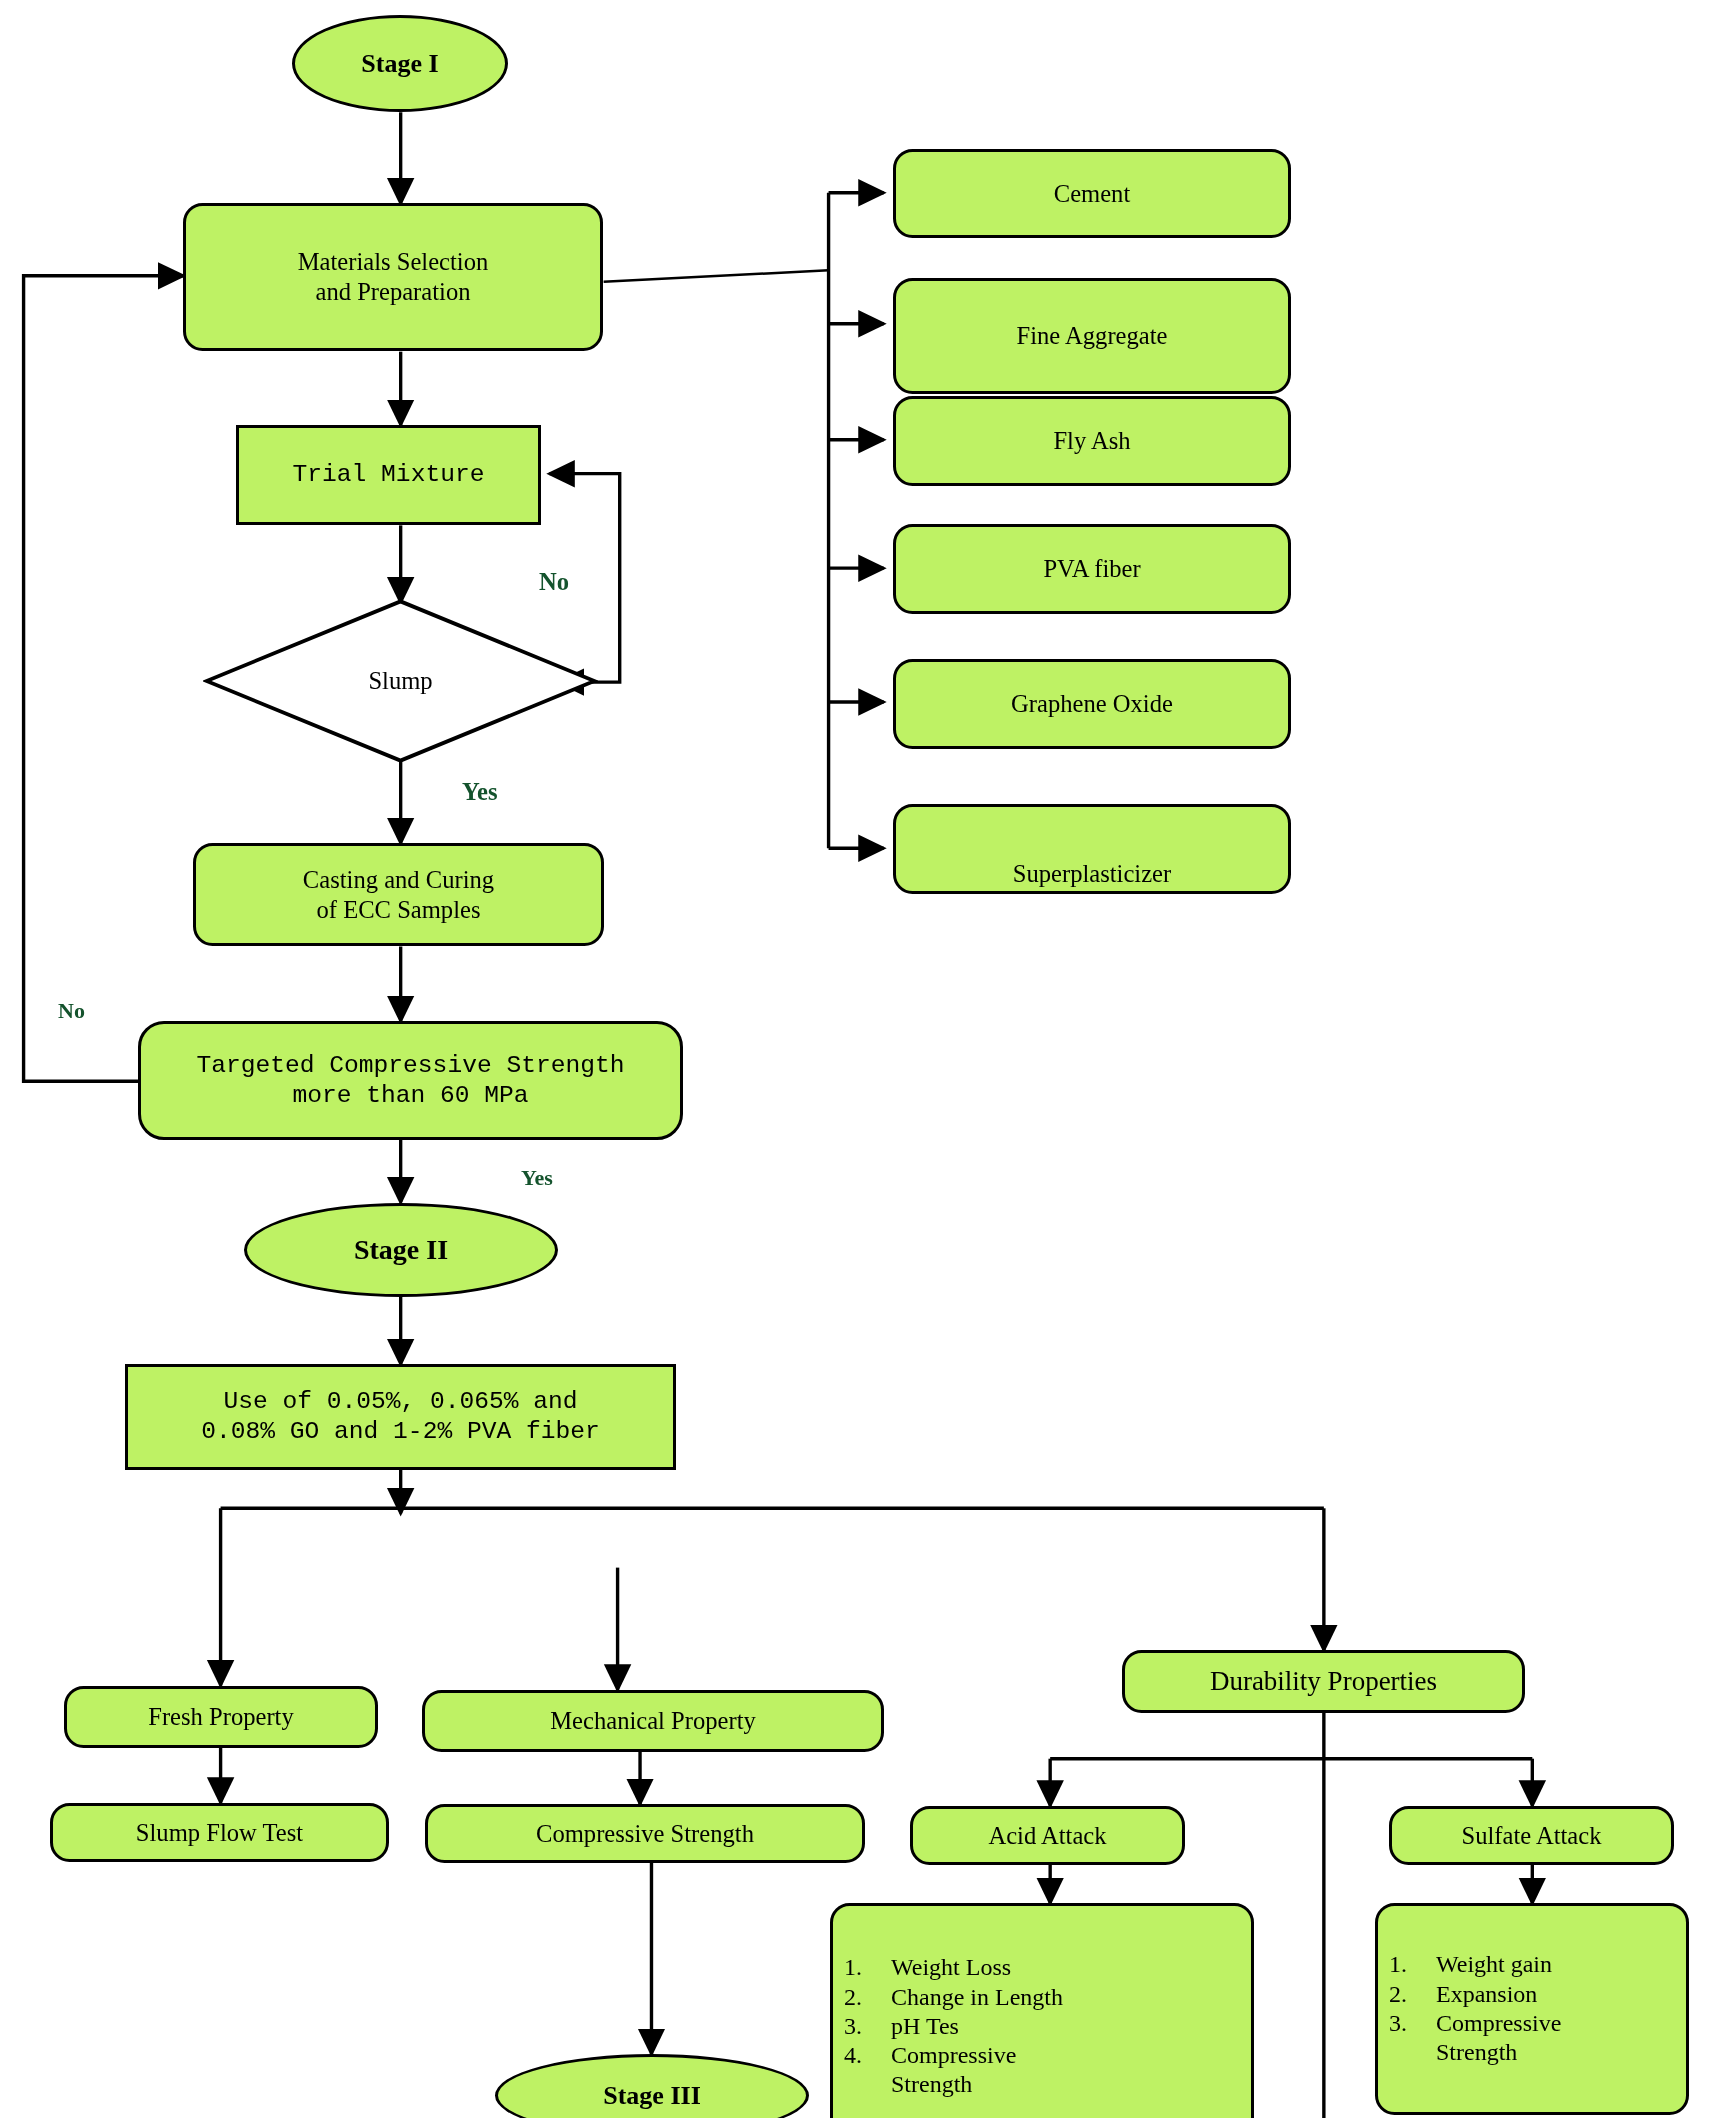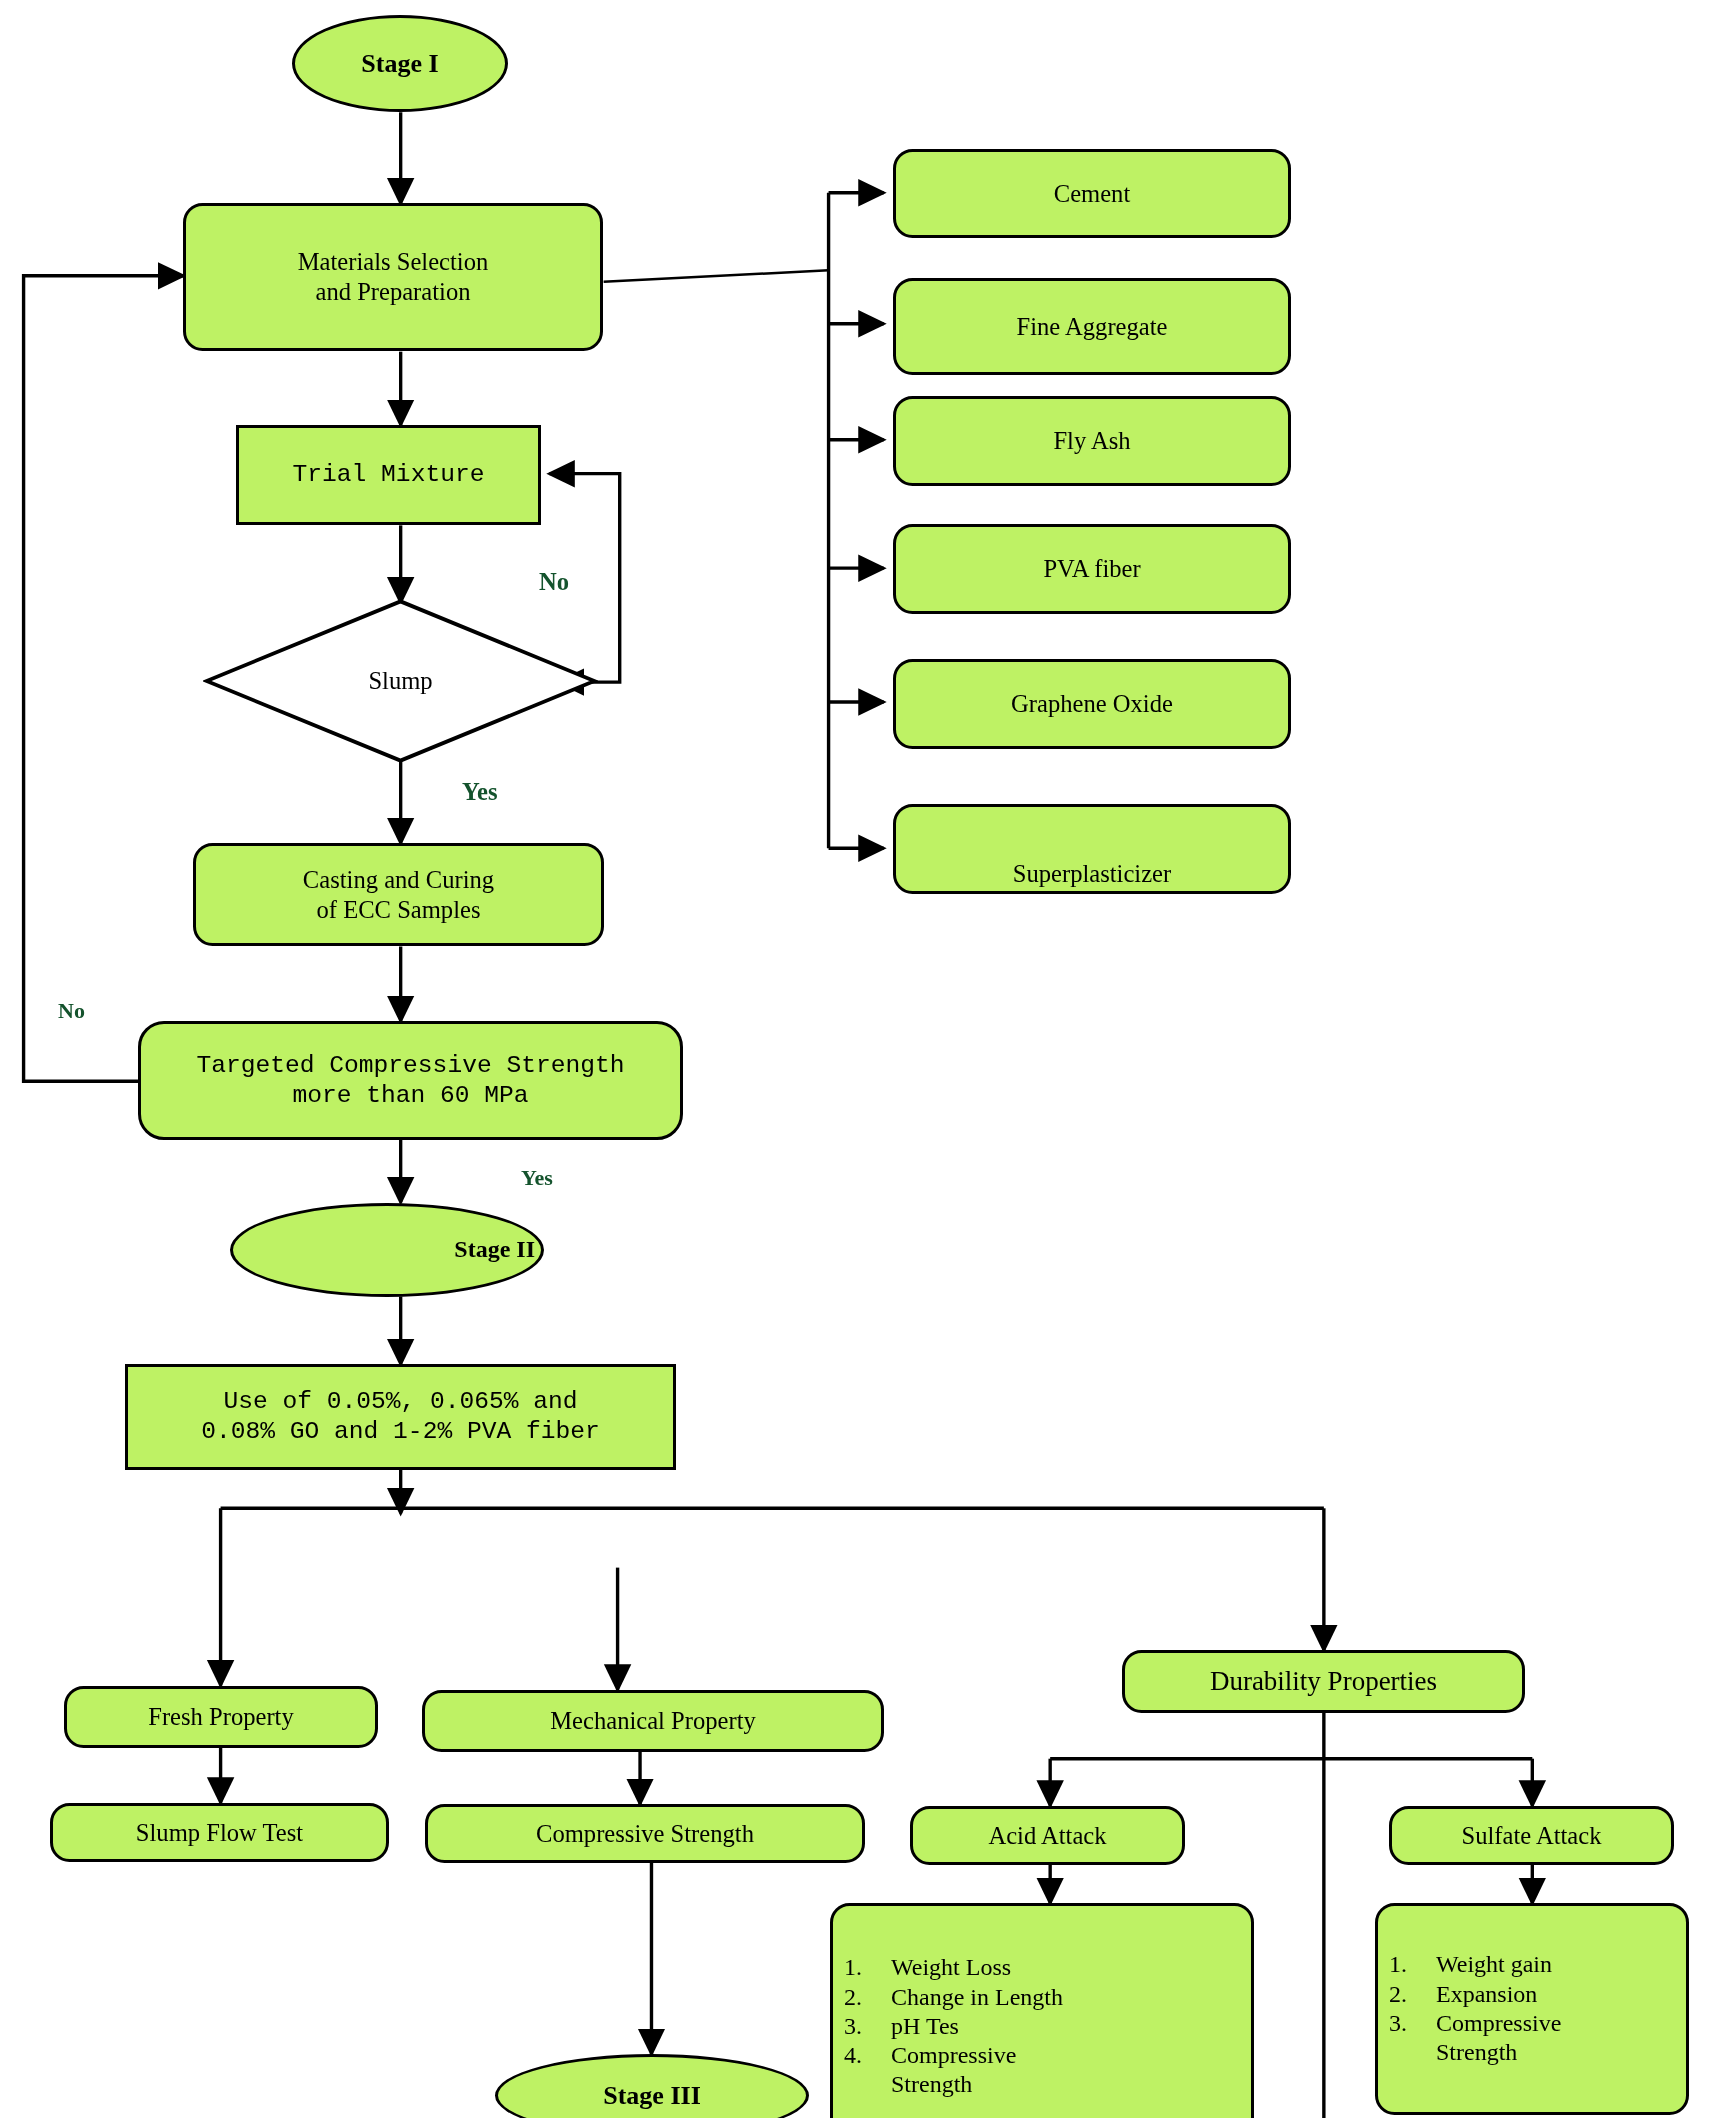--- a/index.html
+++ b/index.html
@@ -175,33 +175,33 @@
   <div class="node rounded" style="left:193px; top:843px; width:411px; height:103px; font-size:24.6px; white-space:pre-line;">
     <span>Casting and Curing
 of ECC Samples</span>
   </div>
 
   <div class="node sharp" style="left:138px; top:1021px; width:545px; height:119px; font-size:24.6px; white-space:pre-line;border-radius:26px;">
     <span>Targeted Compressive Strength
 more than 60 MPa</span>
   </div>
 
-  <div class="node ellipse" style="left:230px; top:1203px; width:314px; height:94px; font-size:24px;justify-content:flex-end;">
+  <div class="node ellipse" style="left:244px; top:1203px; width:314px; height:94px; font-size:28px;">
     <span>Stage II</span>
   </div>
 
   <div class="node sharp" style="left:125px; top:1364px; width:551px; height:106px; font-size:24.6px; white-space:pre-line;">
     <span>Use of 0.05%, 0.065% and
 0.08% GO and 1-2% PVA fiber</span>
   </div>
 
   <div class="node rounded" style="left:893px; top:149px; width:398px; height:89px; font-size:24.6px;">
     <span>Cement</span>
   </div>
-  <div class="node rounded" style="left:893px; top:278px; width:398px; height:97px; font-size:24.6px;">
+  <div class="node rounded" style="left:893px; top:278px; width:398px; height:116px; font-size:24.6px;">
     <span>Fine Aggregate</span>
   </div>
   <div class="node rounded" style="left:893px; top:396px; width:398px; height:90px; font-size:24.6px;">
     <span>Fly Ash</span>
   </div>
   <div class="node rounded" style="left:893px; top:524px; width:398px; height:90px; font-size:24.6px;">
     <span>PVA fiber</span>
   </div>
   <div class="node rounded" style="left:893px; top:659px; width:398px; height:90px; font-size:24.6px;">
     <span>Graphene Oxide</span>

